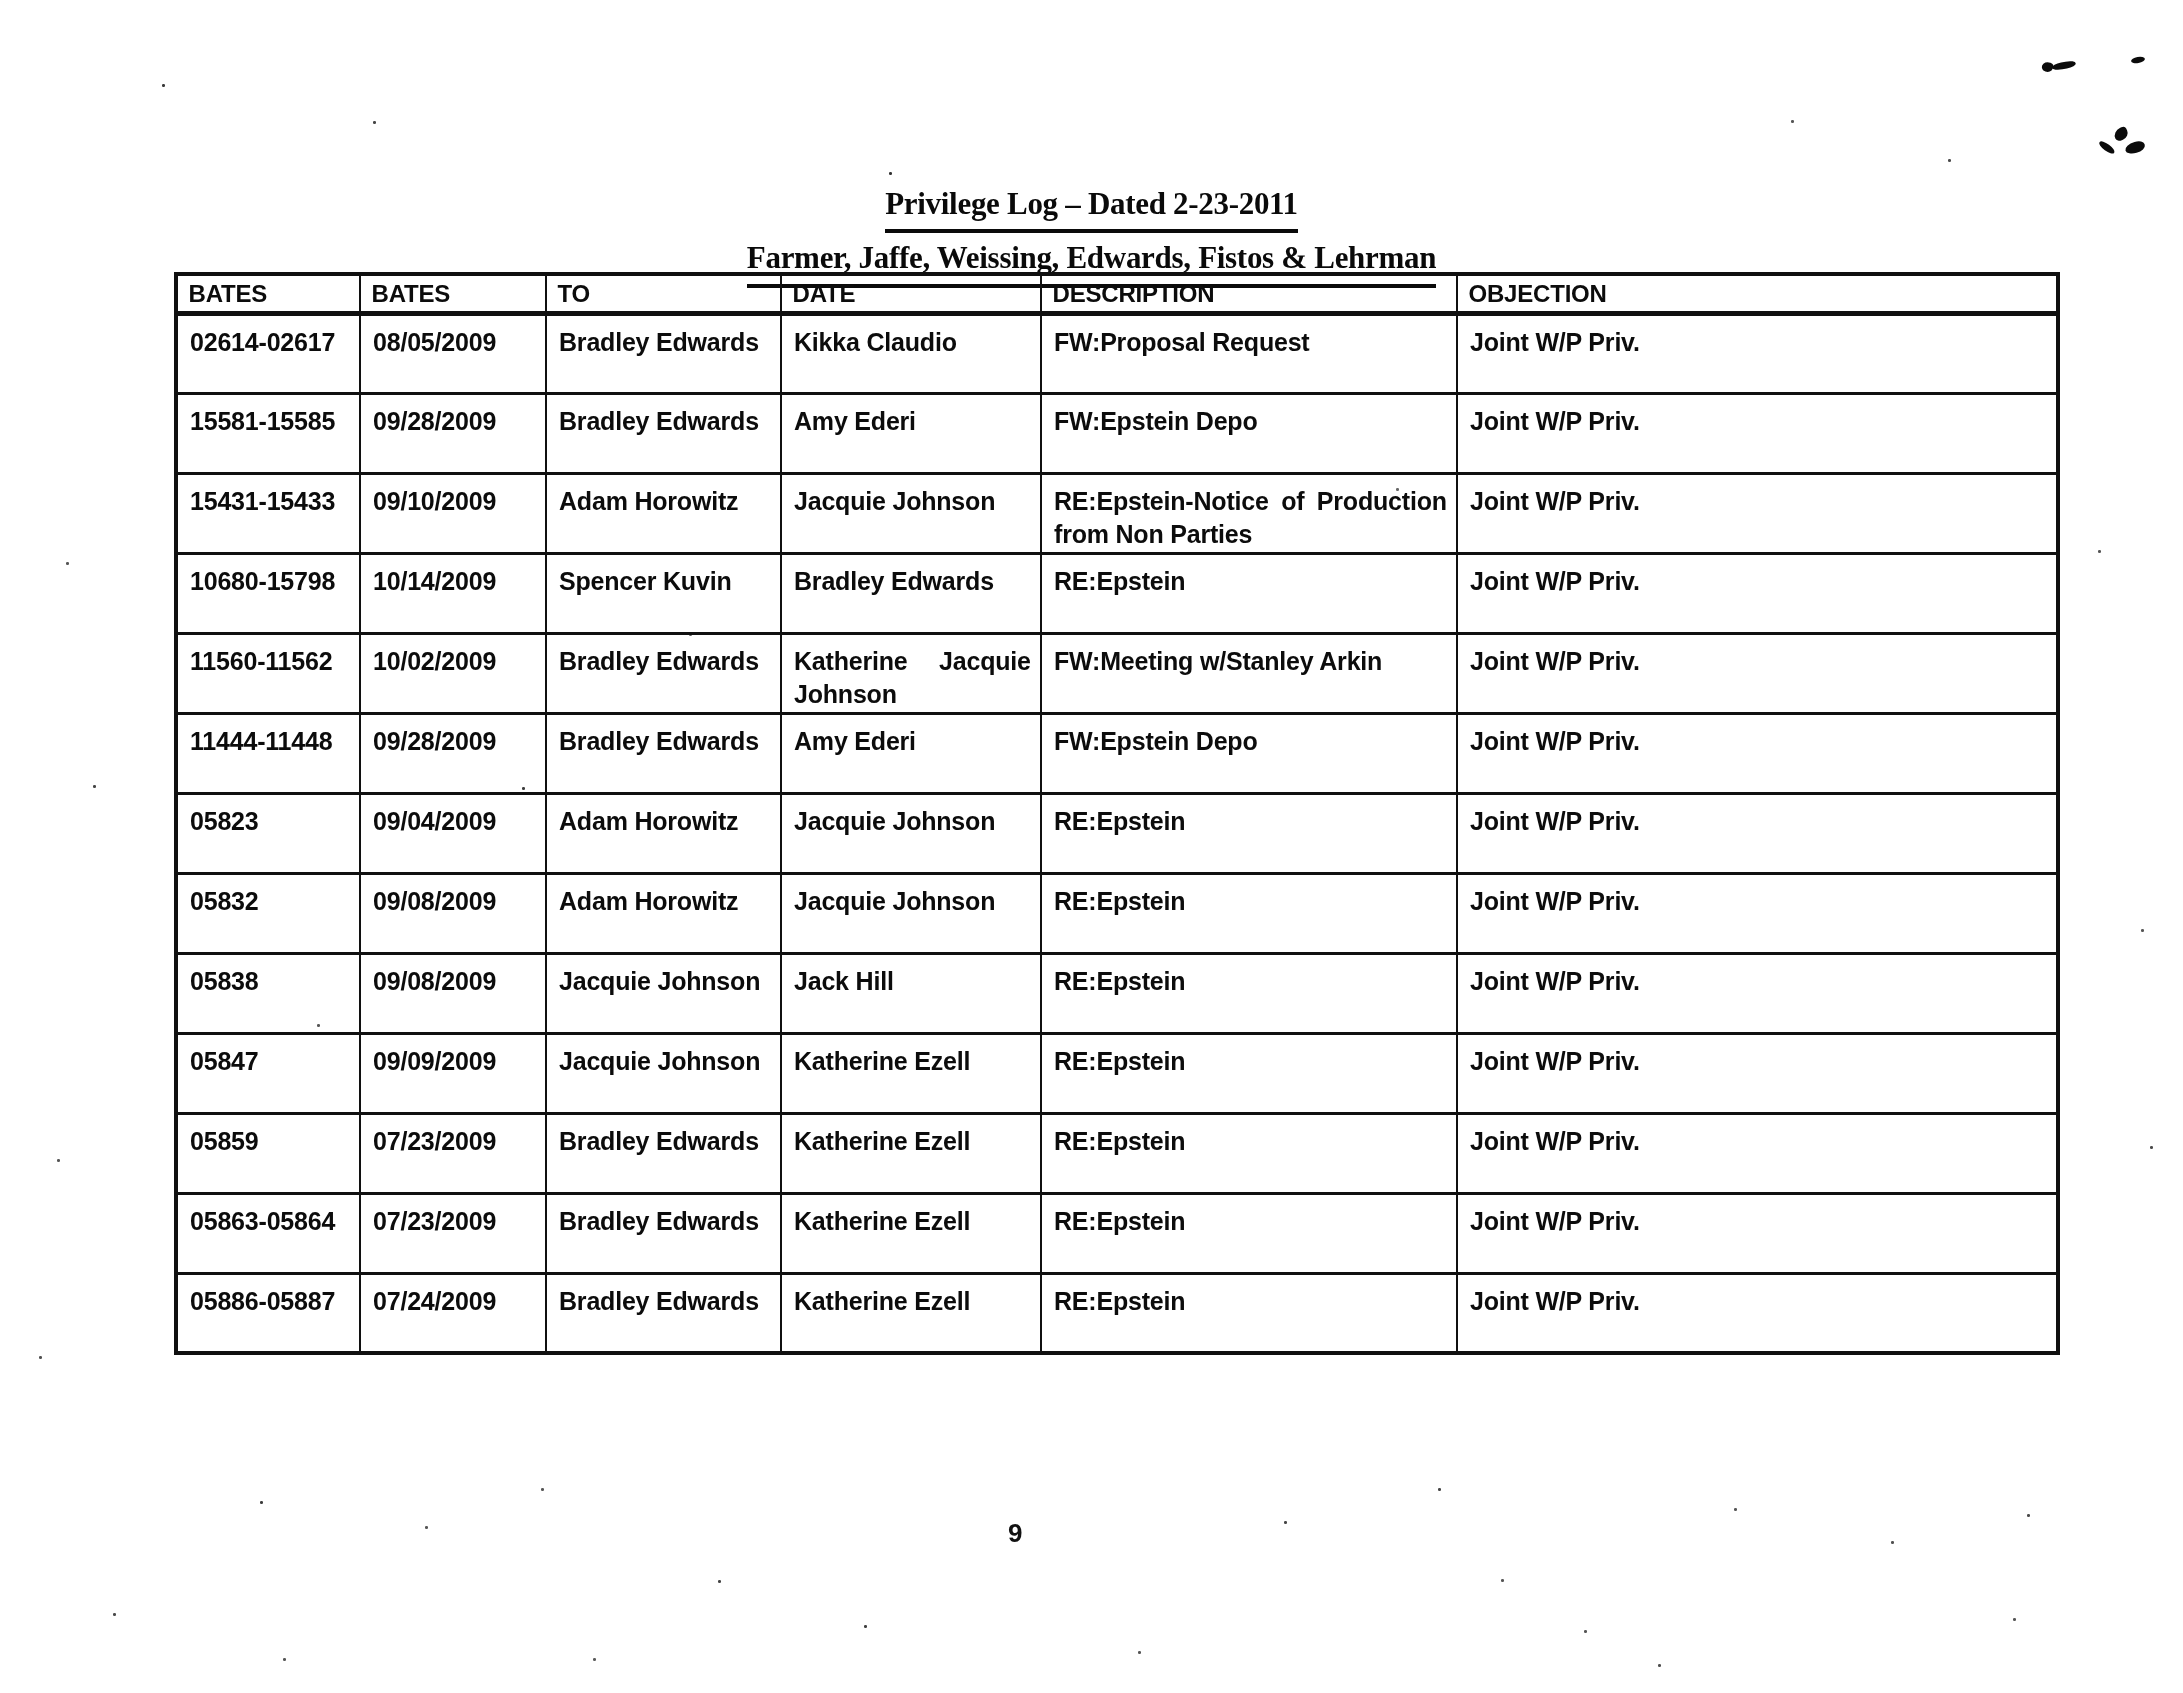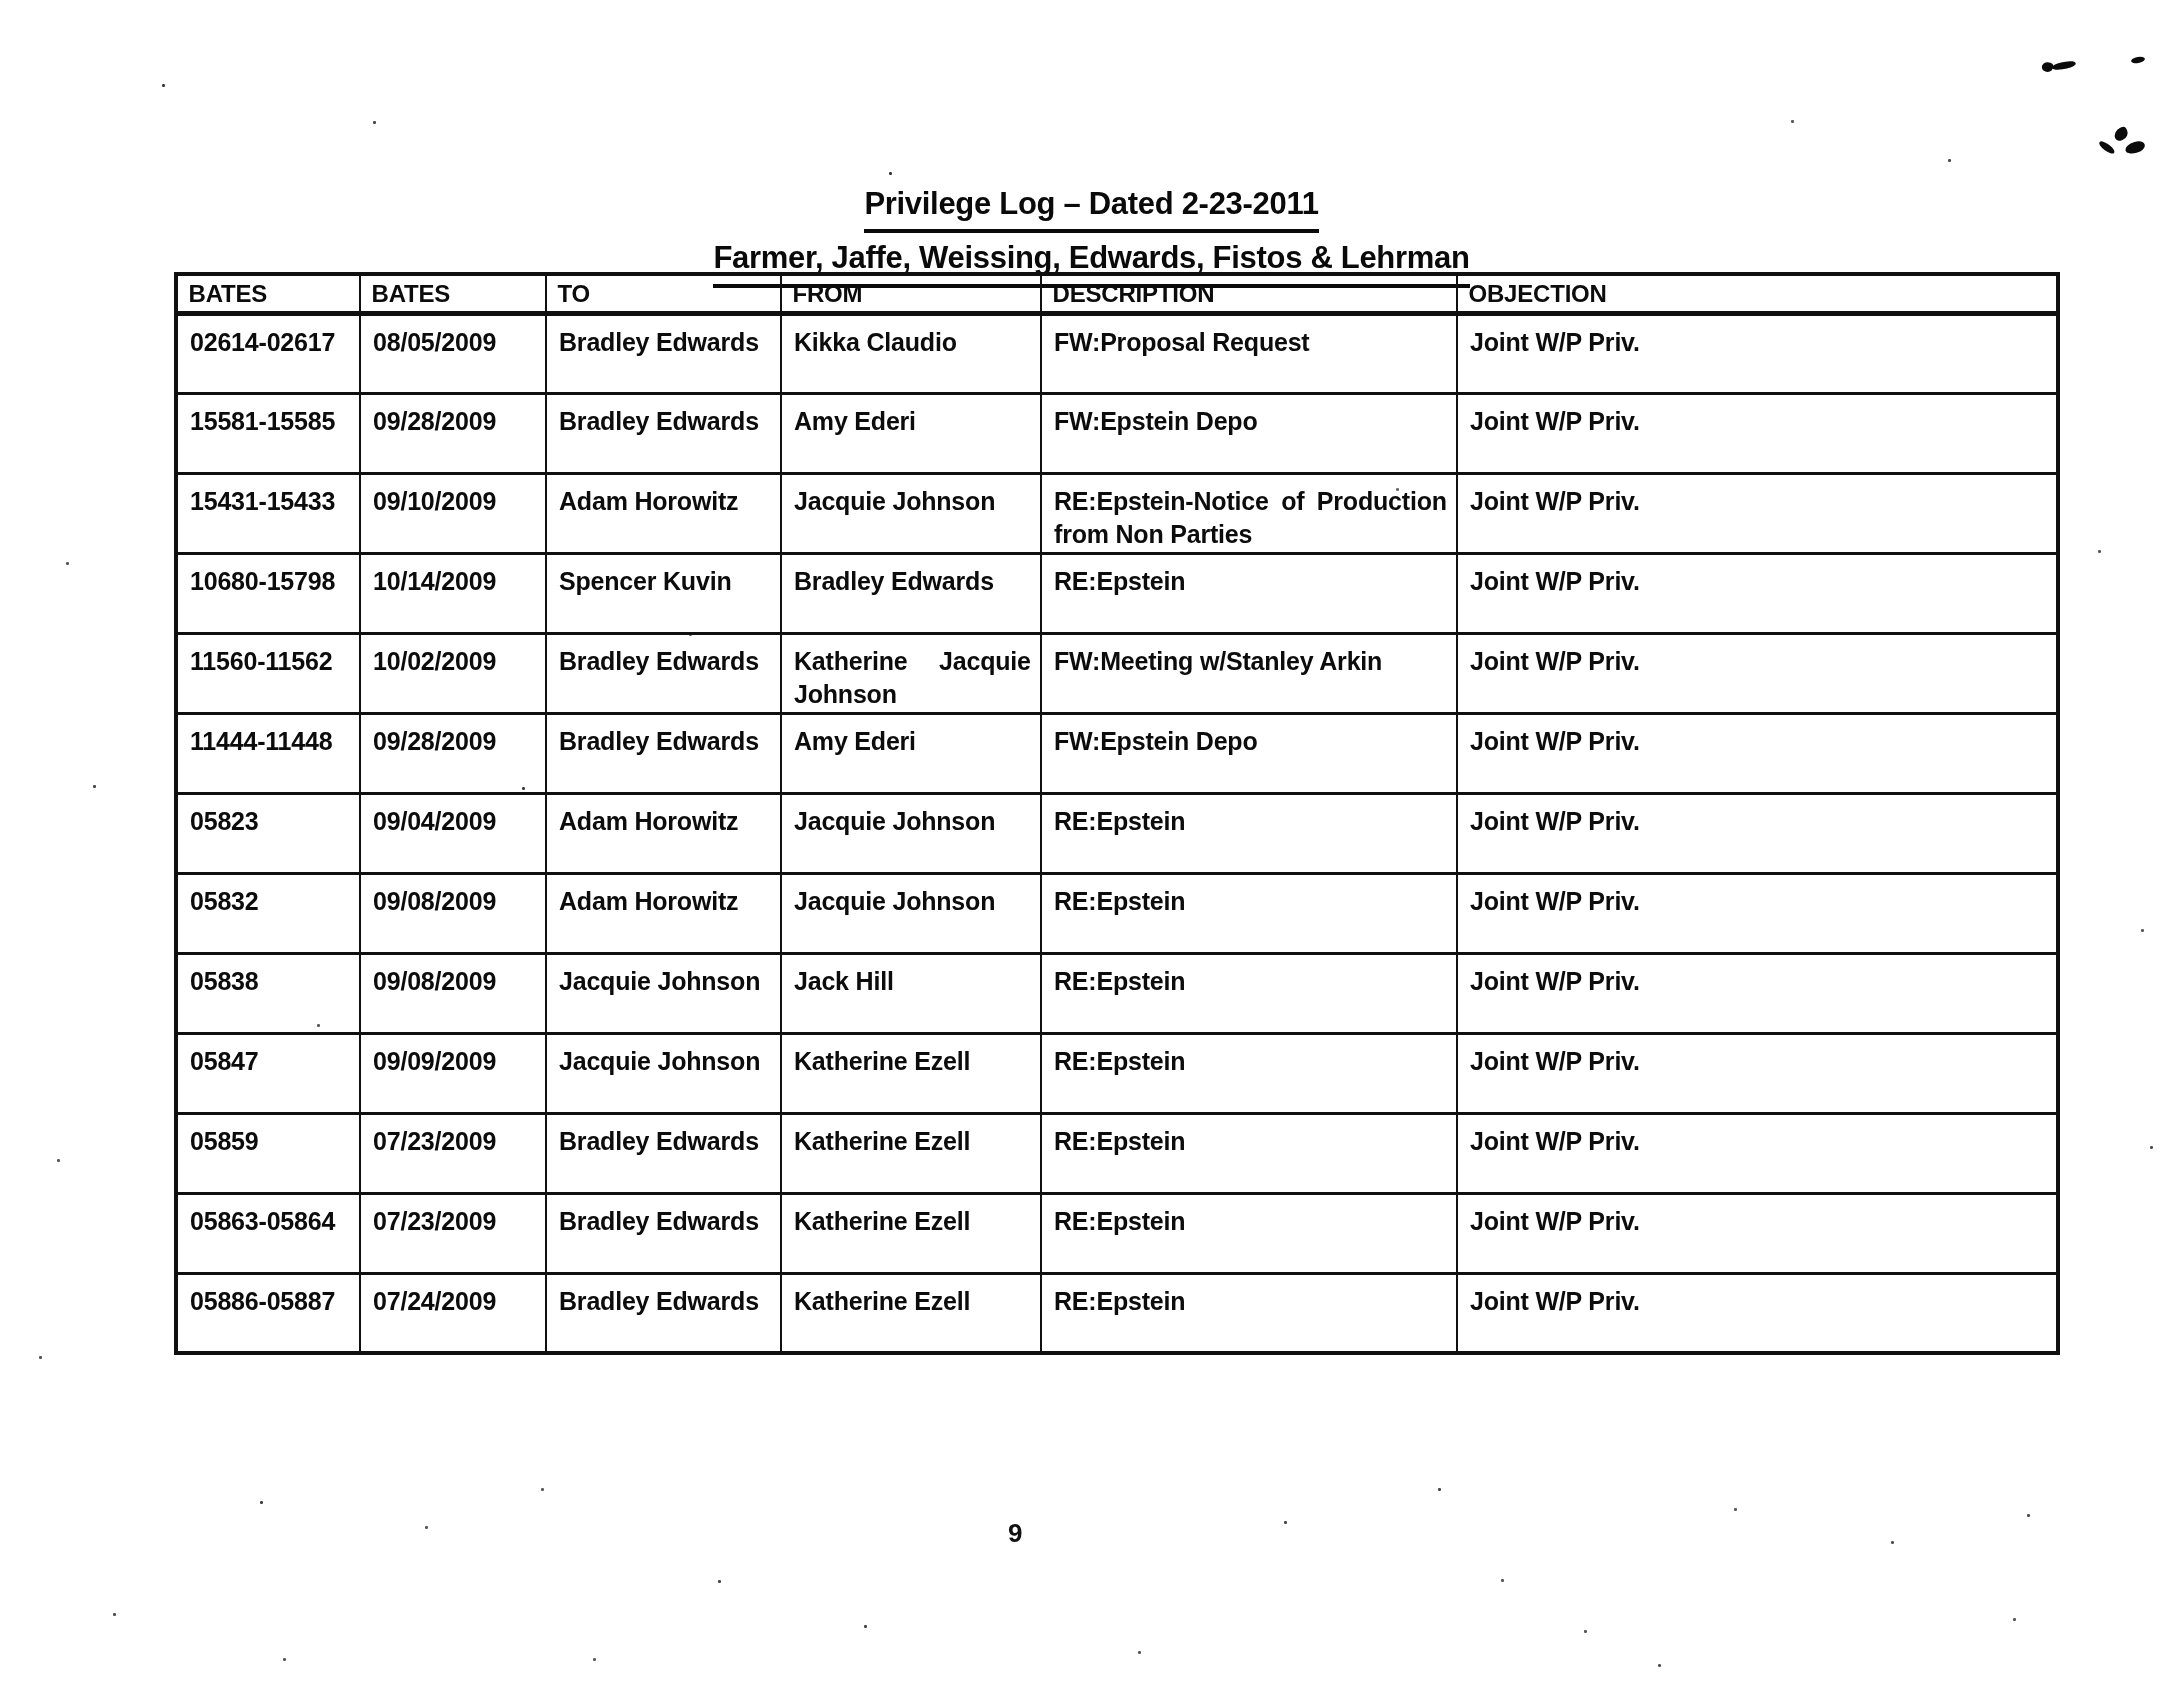--- a/index.html
+++ b/index.html
@@ -20,20 +20,21 @@
   .title-block {
     position: absolute;
     top: 179px; left: 0;
     width: 100%;
     text-align: center;
     font-weight: 700;
     font-size: 31px;
     line-height: 49px;
     letter-spacing: -0.3px;
     color: #0a0a0a;
+    font-family: Liberation Serif, serif;
   }
   .title-block .uline {
     display: inline-block;
     border-bottom: 4px solid #0a0a0a;
     padding-bottom: 1.3px;
   }
 
   
   table.log {
     position: absolute;
@@ -162,21 +163,21 @@
       <col style="width:235px">
       <col style="width:260px">
       <col style="width:416px">
       <col style="width:601px">
     </colgroup>
     <thead>
       <tr>
         <th>BATES</th>
         <th>BATES</th>
         <th>TO</th>
-        <th>FROM</th>
+        <th>DATE</th>
         <th>DESCRIPTION</th>
         <th>OBJECTION</th>
       </tr>
     </thead>
     <tbody id="log-body">
         <tr>
           <td class="col-bates">02614-02617</td>
           <td class="col-date">08/05/2009</td>
           <td class="col-to">Bradley Edwards</td>
           <td class="col-from">Kikka Claudio</td>

